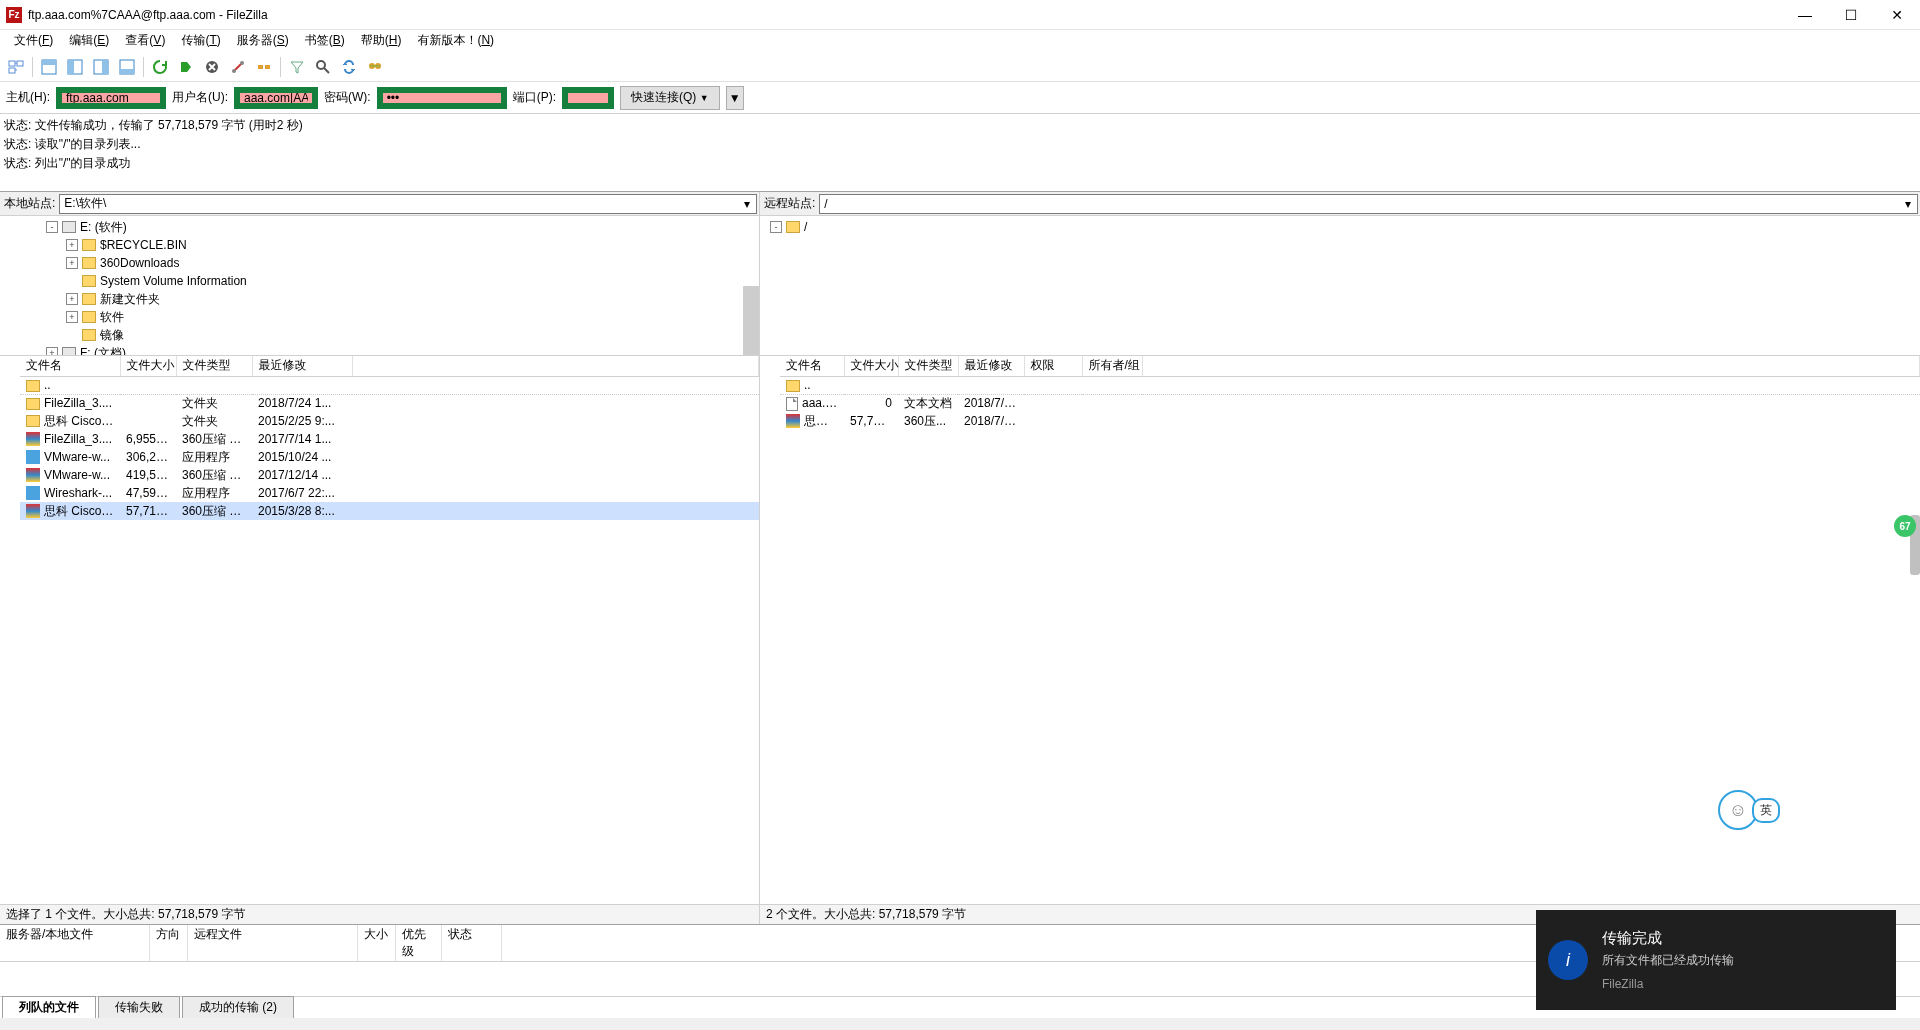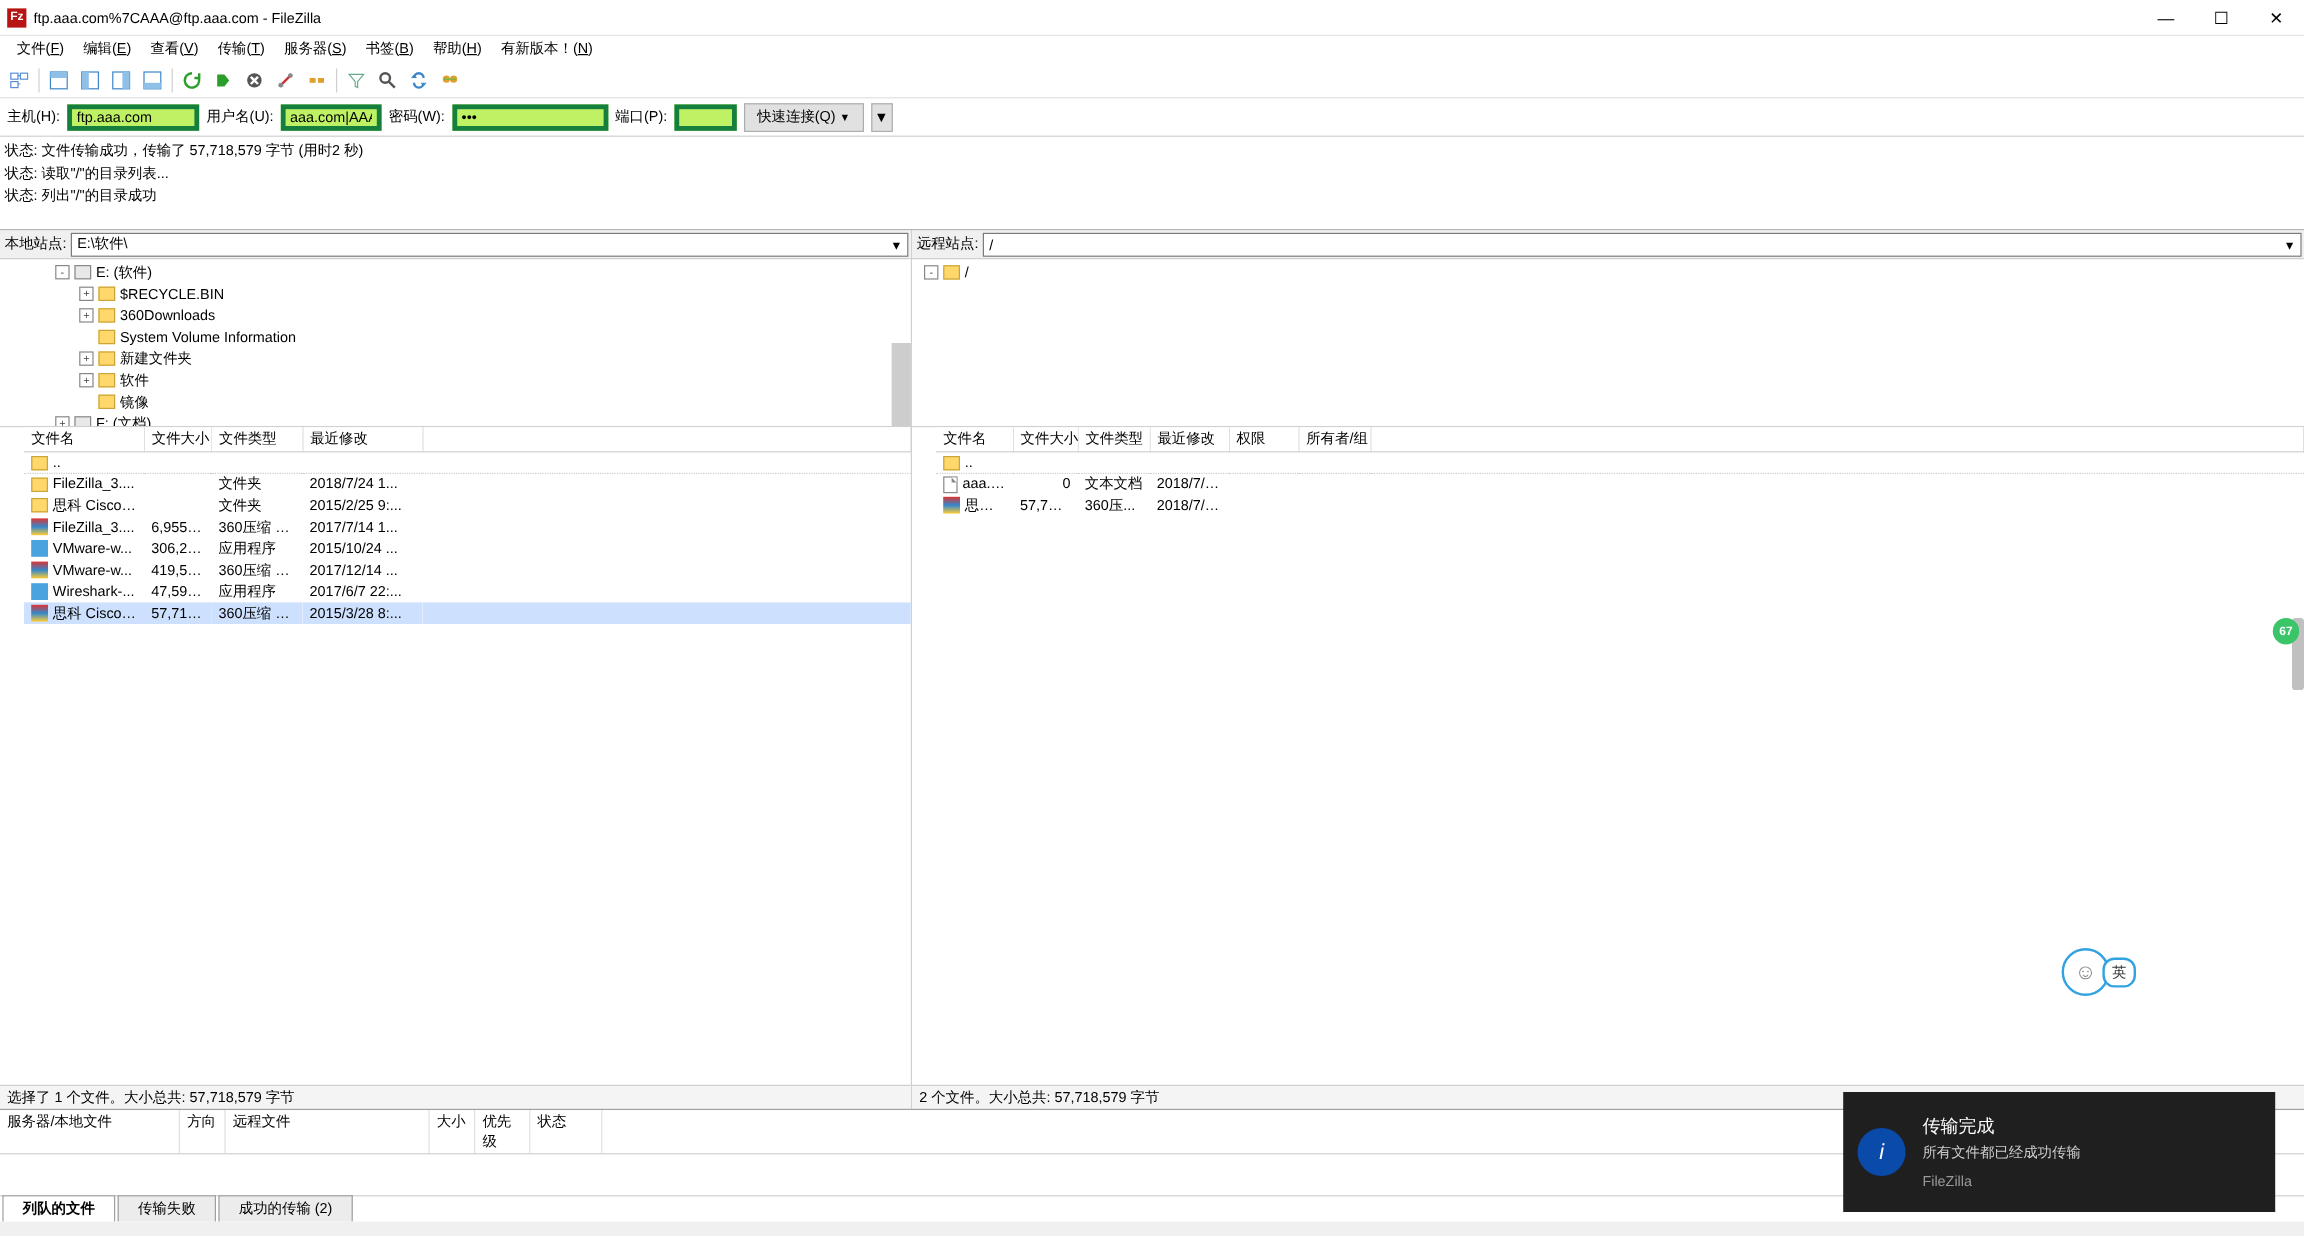--- a/index.html
+++ b/index.html
@@ -12,21 +12,21 @@
 .titlebar .win-btn { width: 46px; height: 30px; display: flex; align-items: center; justify-content: center; font-size: 14px; }
 .menubar { height: 22px; display: flex; align-items: flex-start; padding-left: 8px; gap: 4px; }
 .menubar .menu-item { padding: 2px 6px; }
 .menubar .menu-item u { text-decoration: underline; }
 .toolbar { height: 30px; display: flex; align-items: center; padding: 2px 4px; gap: 2px; border-bottom: 1px solid #e0e0e0; }
 .tbtn { width: 24px; height: 24px; display: flex; align-items: center; justify-content: center; border: 1px solid transparent; border-radius: 2px; }
 .tbtn svg { width: 16px; height: 16px; }
 .tsep { width: 1px; height: 20px; background: #d0d0d0; margin: 0 2px; }
 .quickconnect { height: 32px; display: flex; align-items: center; padding: 4px 6px; gap: 6px; border-bottom: 1px solid #d0d0d0; }
 .quickconnect label { white-space: nowrap; }
-.quickconnect input { height: 22px; border: 4px solid #15803d; padding: 0 4px; background: #bef264; }
+.quickconnect input { height: 22px; border: 6px solid #15803d; padding: 0 4px; background: #fca5a5; }
 .quickconnect button { height: 24px; padding: 0 10px; background: #e1e1e1; border: 1px solid #adadad; }
 .quickconnect .dropdown { height: 24px; width: 18px; border: 1px solid #adadad; background: #e1e1e1; display: flex; align-items:center; justify-content:center;}
 .log { height: 78px; overflow-y: auto; border-bottom: 1px solid #a3a3a3; padding: 2px 4px; line-height: 1.6; }
 .log div { white-space: nowrap; }
 .main { flex: 1; display: flex; min-height: 0; }
 .pane { display: flex; flex-direction: column; min-width: 0; min-height: 0; }
 .local-pane { width: 760px; border-right: 1px solid #d0d0d0; }
 .remote-pane { flex: 1; }
 .site-row { height: 24px; display: flex; align-items: center; border-bottom: 1px solid #d0d0d0; background:#f0f0f0;}
 .site-row label { padding: 0 4px; }

